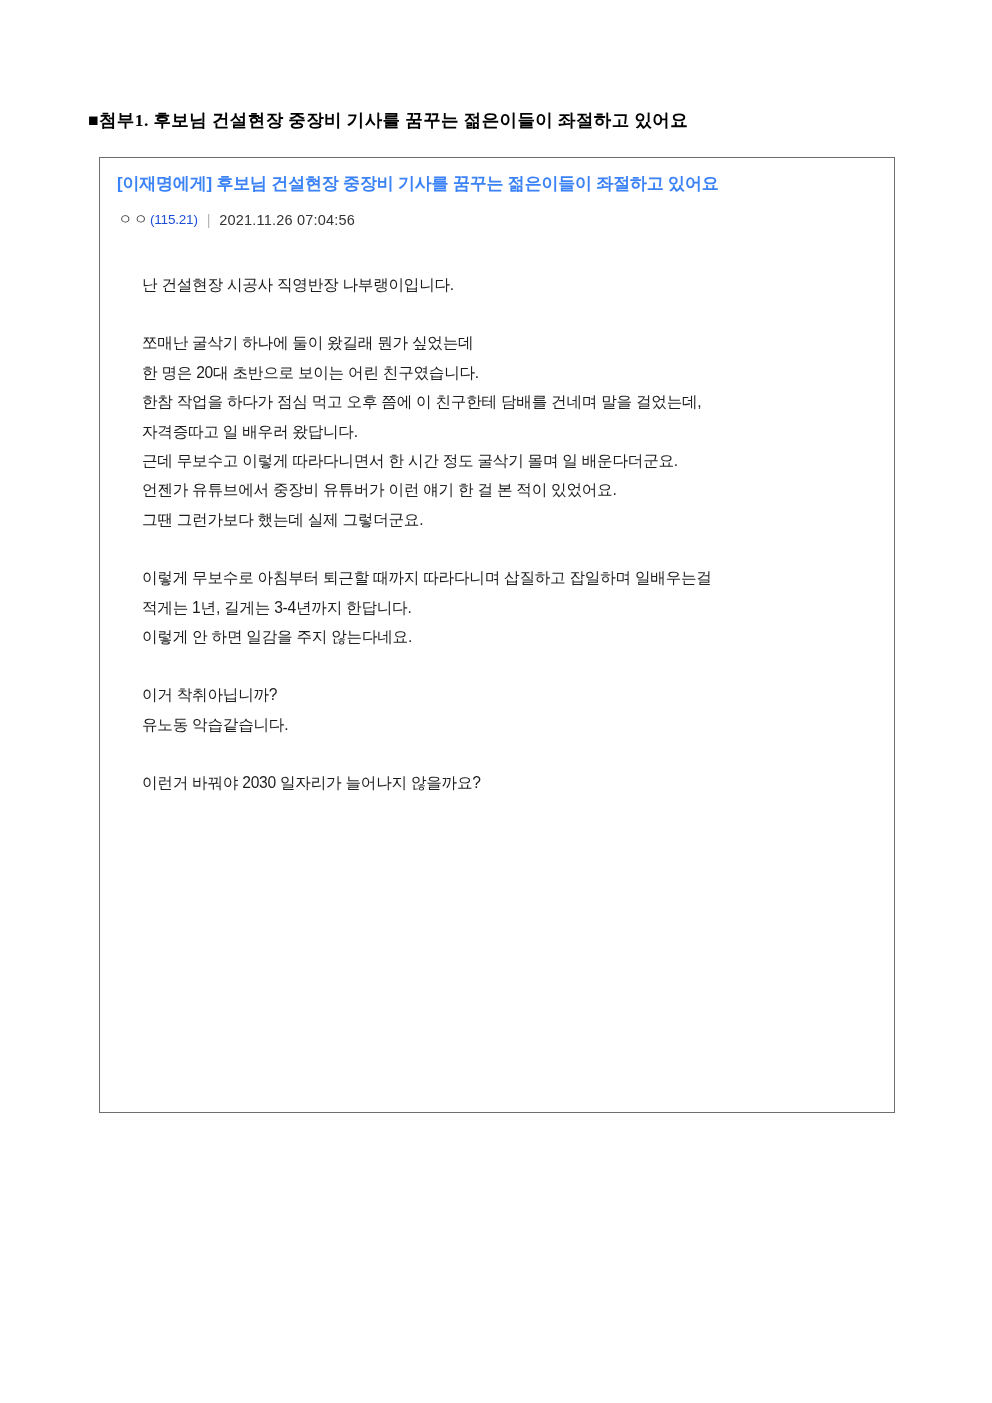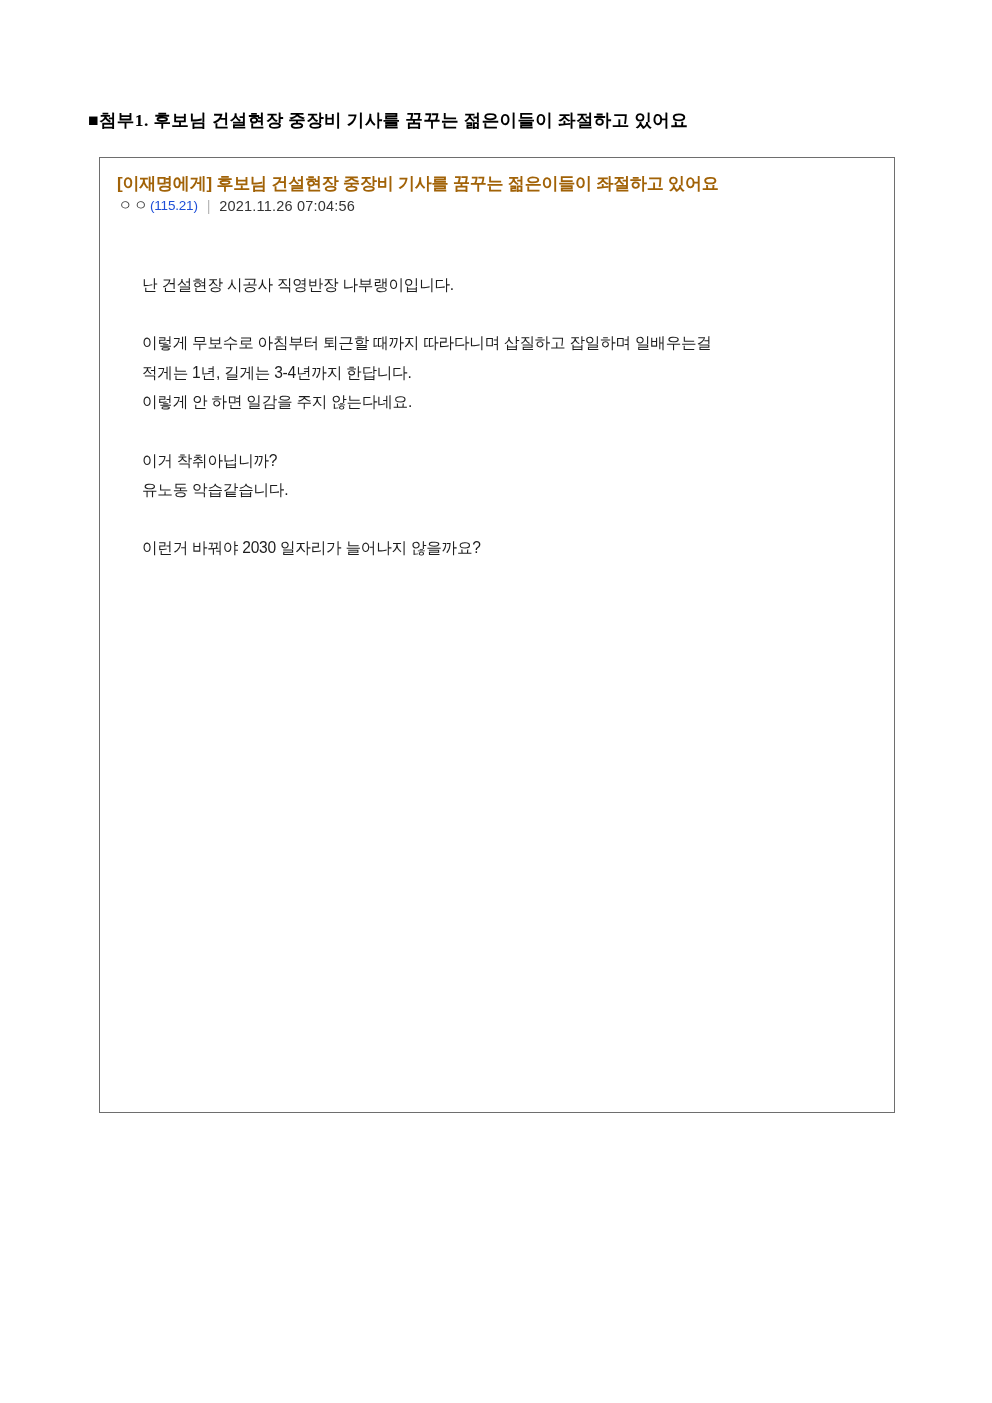--- a/index.html
+++ b/index.html
@@ -41,28 +41,28 @@
     border: 1px solid #6e6e6e;
     box-sizing: border-box;
     background: #ffffff;
   }
   .post-title {
     position: absolute;
     left: 17px;
     top: 14px;
     font-size: 17px;
     font-weight: bold;
-    color: #a16207;
+    color: #3b82f6;
     letter-spacing: -0.2px;
     white-space: nowrap;
   }
   .post-meta {
     position: absolute;
     left: 18px;
-    top: 38px;
+    top: 52px;
     font-size: 14.5px;
     color: #333333;
     letter-spacing: -0.2px;
     display: flex;
     align-items: center;
     gap: 0px;
     white-space: nowrap;
   }
   .post-meta .author {
     color: #3a3a3a;
@@ -113,20 +113,27 @@
 
     <div class="post-meta">
       <span class="author">ㅇㅇ</span>
       <span class="ipaddr">(115.21)</span>
       <span class="sep">|</span>
       <span class="date">2021.11.26 07:04:56</span>
     </div>
 
     <div class="post-body">
       <p>난 건설현장 시공사 직영반장 나부랭이입니다.</p>
+      <p>쪼매난 굴삭기 하나에 둘이 왔길래 뭔가 싶었는데
+한 명은 20대 초반으로 보이는 어린 친구였습니다.
+한참 작업을 하다가 점심 먹고 오후 쯤에 이 친구한테 담배를 건네며 말을 걸었는데,
+자격증따고 일 배우러 왔답니다.
+근데 무보수고 이렇게 따라다니면서 한 시간 정도 굴삭기 몰며 일 배운다더군요.
+언젠가 유튜브에서 중장비 유튜버가 이런 얘기 한 걸 본 적이 있었어요.
+그땐 그런가보다 했는데 실제 그렇더군요.</p>
       <p>이렇게 무보수로 아침부터 퇴근할 때까지 따라다니며 삽질하고 잡일하며 일배우는걸
 적게는 1년, 길게는 3-4년까지 한답니다.
 이렇게 안 하면 일감을 주지 않는다네요.</p>
       <p>이거 착취아닙니까?
 유노동 악습같습니다.</p>
       <p>이런거 바꿔야 2030 일자리가 늘어나지 않을까요?</p>
     </div>
 
   </div>
 

